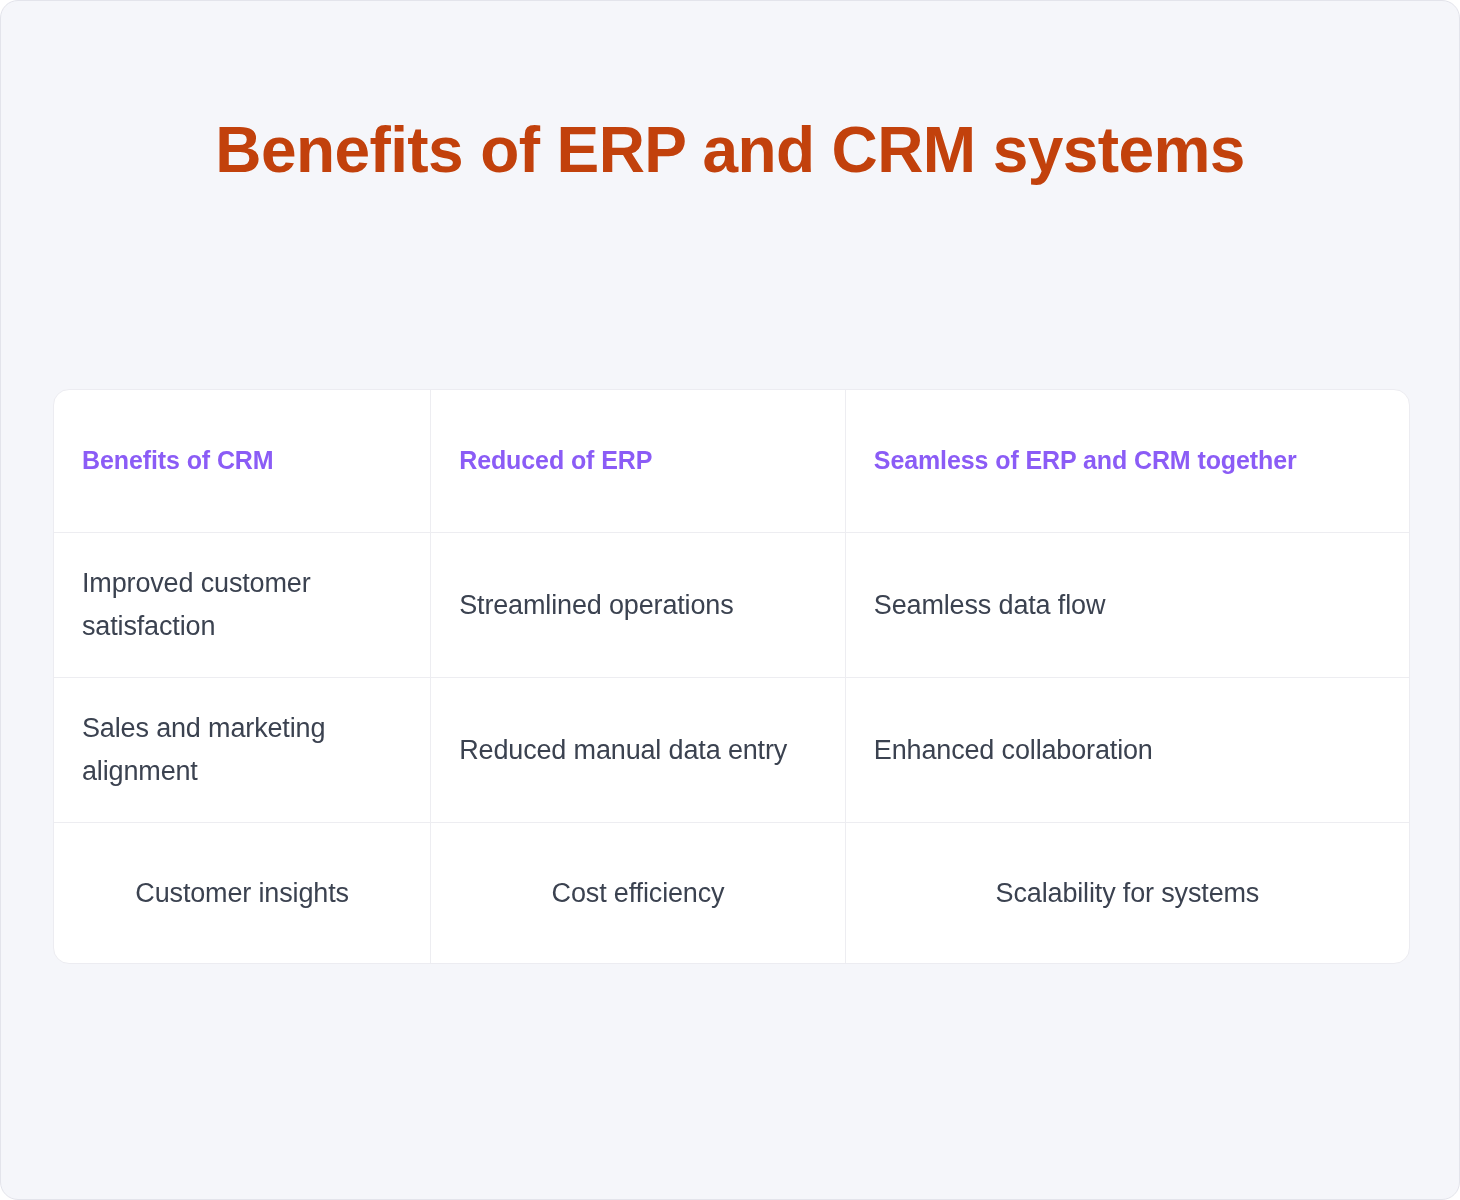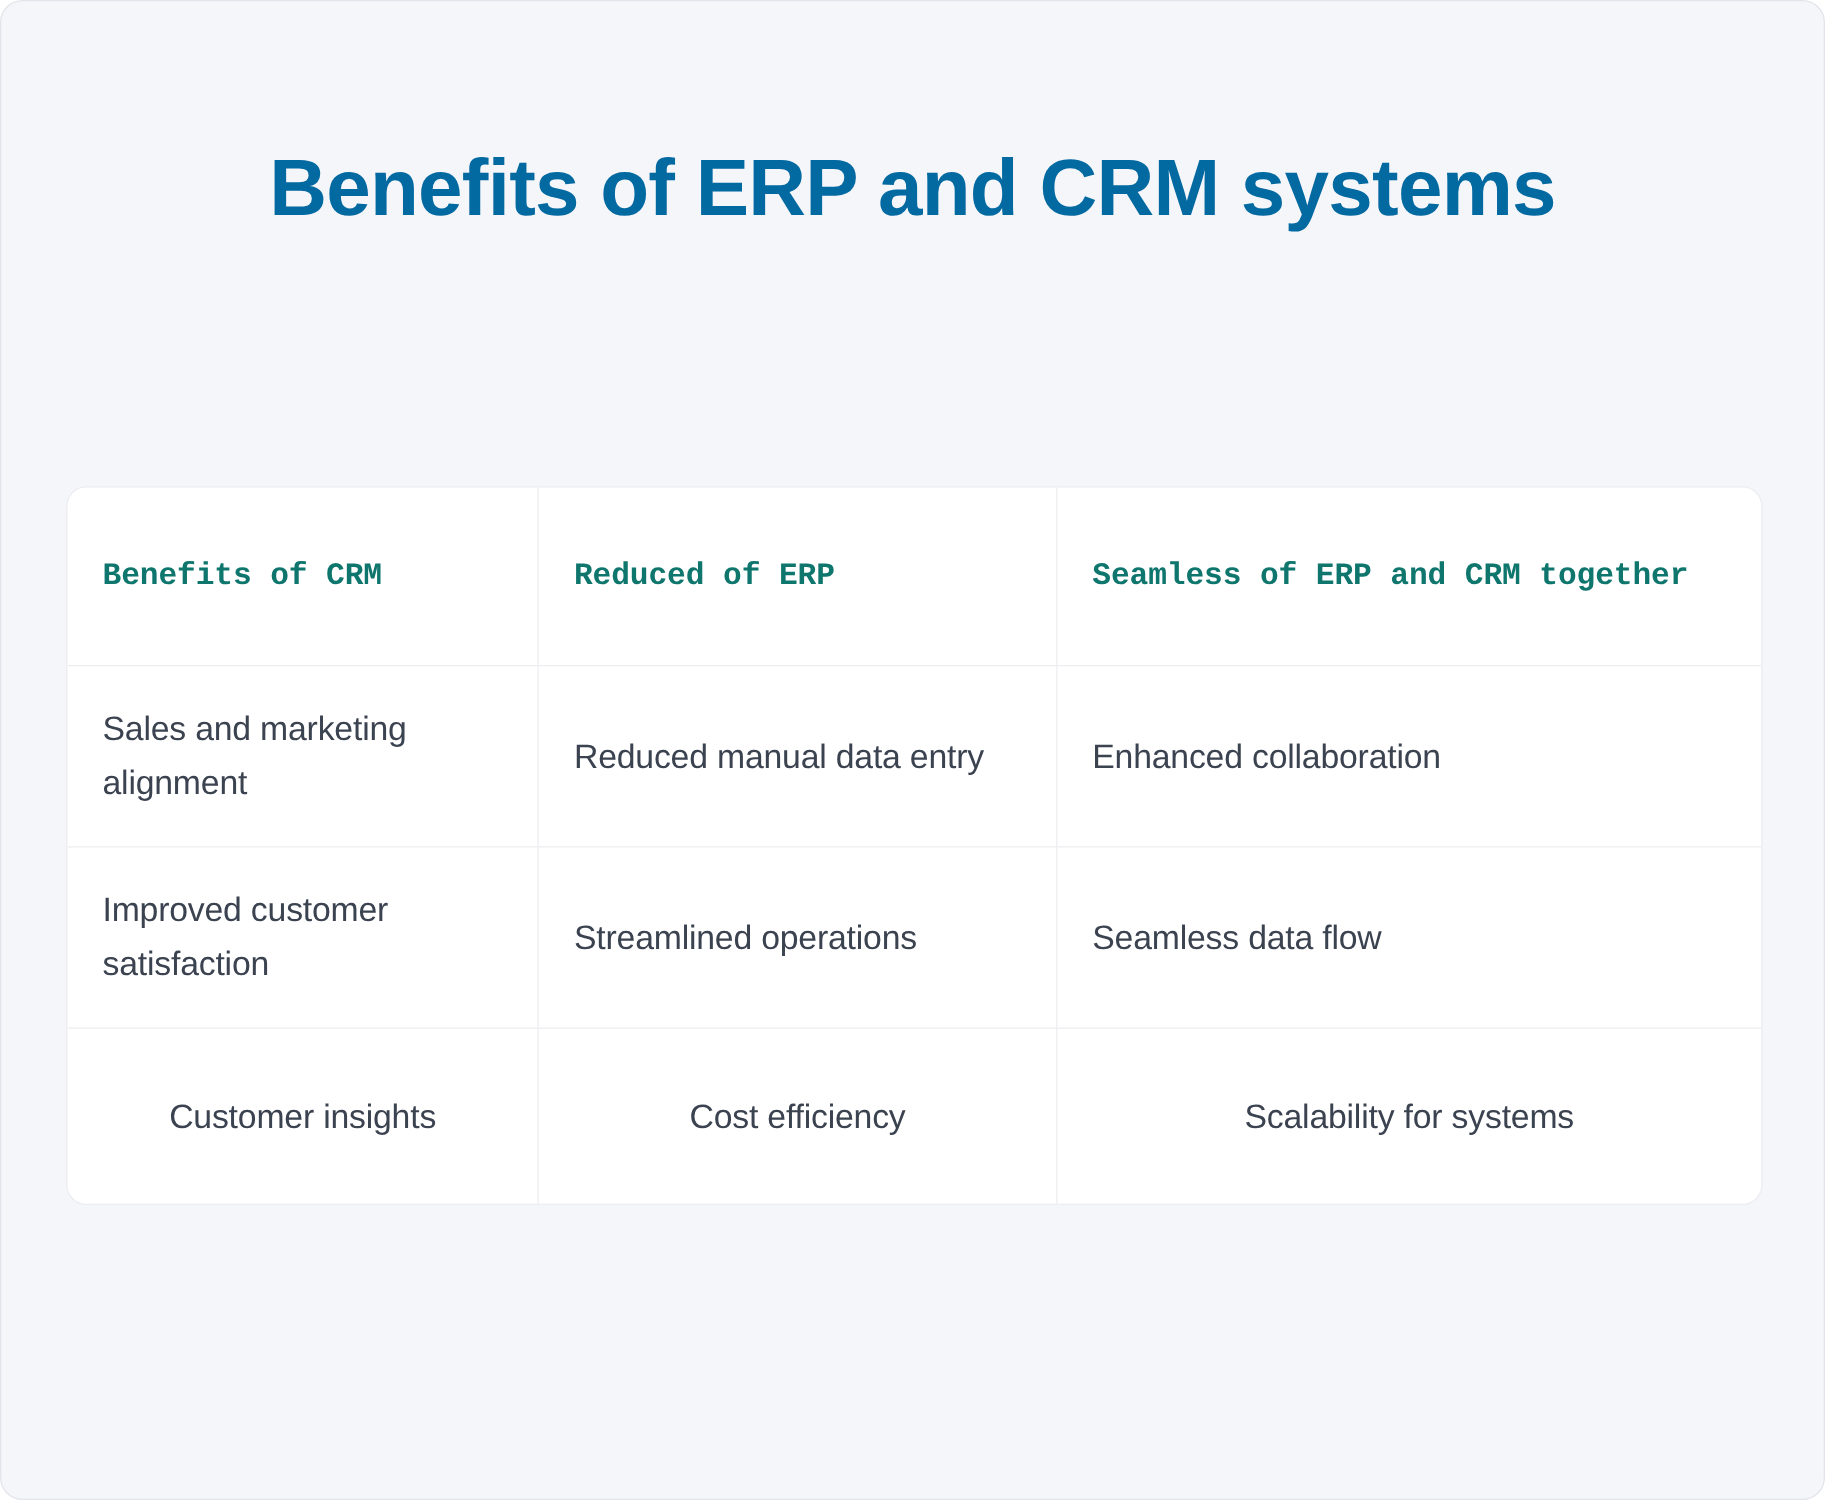--- a/index.html
+++ b/index.html
@@ -28,21 +28,21 @@
   .title {
     margin: 0;
     padding: 0 200px;
     padding-top: 104px;
     text-align: center;
     font-family: "Liberation Sans", sans-serif;
     font-size: 64px;
     line-height: 1.42;
     font-weight: 700;
     letter-spacing: -0.6px;
-    color: #0369a1;
+    color: #c2410c;
   }
 
   .table-wrap {
     position: absolute;
     left: 52px;
     top: 388px;
     width: 1357px;
     background: #ffffff;
     border: 1px solid #ececf1;
     border-radius: 16px;
@@ -75,23 +75,22 @@
   table.benefits tr:last-child td {
     border-bottom: none;
     text-align: center;
   }
 
   table.benefits thead th {
     height: 142px;
     font-size: 25px;
     font-weight: 700;
     line-height: 1.35;
-    color: #0f766e;
+    color: #8b5cf6;
     letter-spacing: -0.1px;
-    font-family: Liberation Mono, monospace;
   }
 
   table.benefits tbody td {
     height: 144px;
     font-size: 27px;
     font-weight: 400;
     line-height: 1.58;
     color: #3b4250;
     letter-spacing: -0.15px;
   }
@@ -116,28 +115,28 @@
       </colgroup>
       <thead>
         <tr>
           <th>Benefits of CRM</th>
           <th>Reduced of ERP</th>
           <th>Seamless of ERP and CRM together</th>
         </tr>
       </thead>
       <tbody>
         <tr>
+          <td>Improved customer satisfaction</td>
+          <td>Streamlined operations</td>
+          <td>Seamless data flow</td>
+        </tr>
+        <tr>
           <td>Sales and marketing alignment</td>
           <td>Reduced manual data entry</td>
           <td>Enhanced collaboration</td>
-        </tr>
-        <tr>
-          <td>Improved customer satisfaction</td>
-          <td>Streamlined operations</td>
-          <td>Seamless data flow</td>
         </tr>
         <tr>
           <td>Customer insights</td>
           <td>Cost efficiency</td>
           <td>Scalability for systems</td>
         </tr>
       </tbody>
     </table>
   </div>
 

